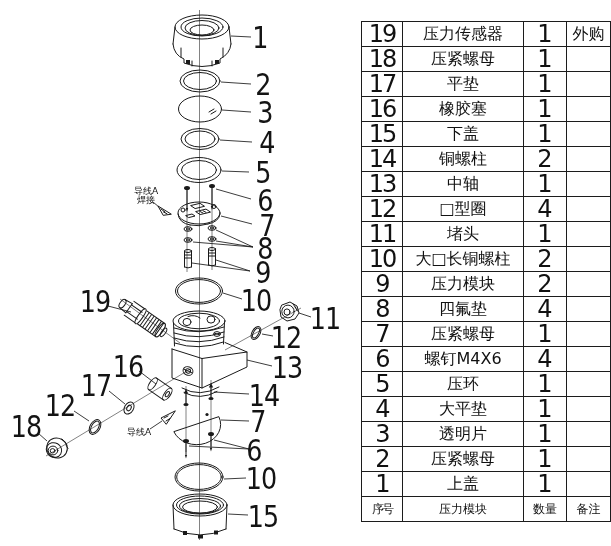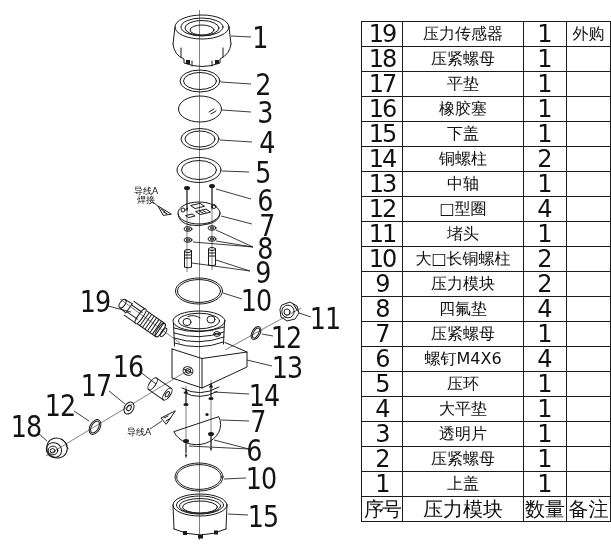--- a/index.html
+++ b/index.html
@@ -17,21 +17,21 @@
   .anno{position:absolute;transform:translate(-50%,-50%);font-size:9px;font-weight:400;
         line-height:1.05;color:#111;text-align:center;white-space:nowrap;}
   table.parts{position:absolute;left:361px;top:21px;width:245px;border-collapse:collapse;
               table-layout:fixed;}
   table.parts td{border:1.6px solid #1c1c1c;text-align:center;vertical-align:middle;
                  padding:0;overflow:hidden;height:23.9px;line-height:1;}
   td.col-index{width:40px;font-size:24px;letter-spacing:-2px;}
   td.col-name{width:120px;font-size:16px;}
   td.col-qty{width:42px;font-size:24px;}
   td.col-notes{width:43px;font-size:16px;margin-left:9px;}
-  tr.header-row td{font-size:20px;}
+  tr.header-row td{font-size:12px;}
 </style>
 </head>
 <body>
 
 <div class="stage">
 
   <div class="diagram">
     <svg width="360" height="546" viewBox="0 0 360 546">
 
       <g>

